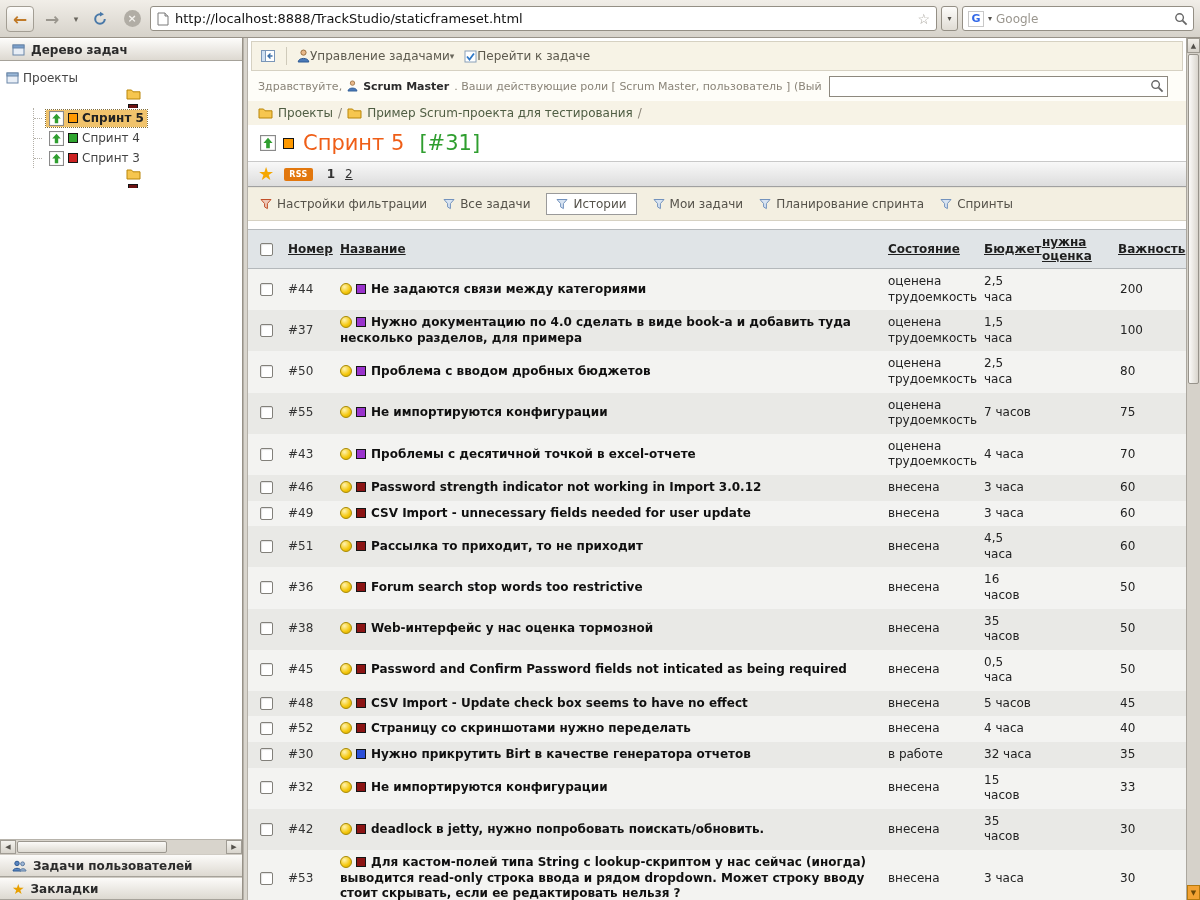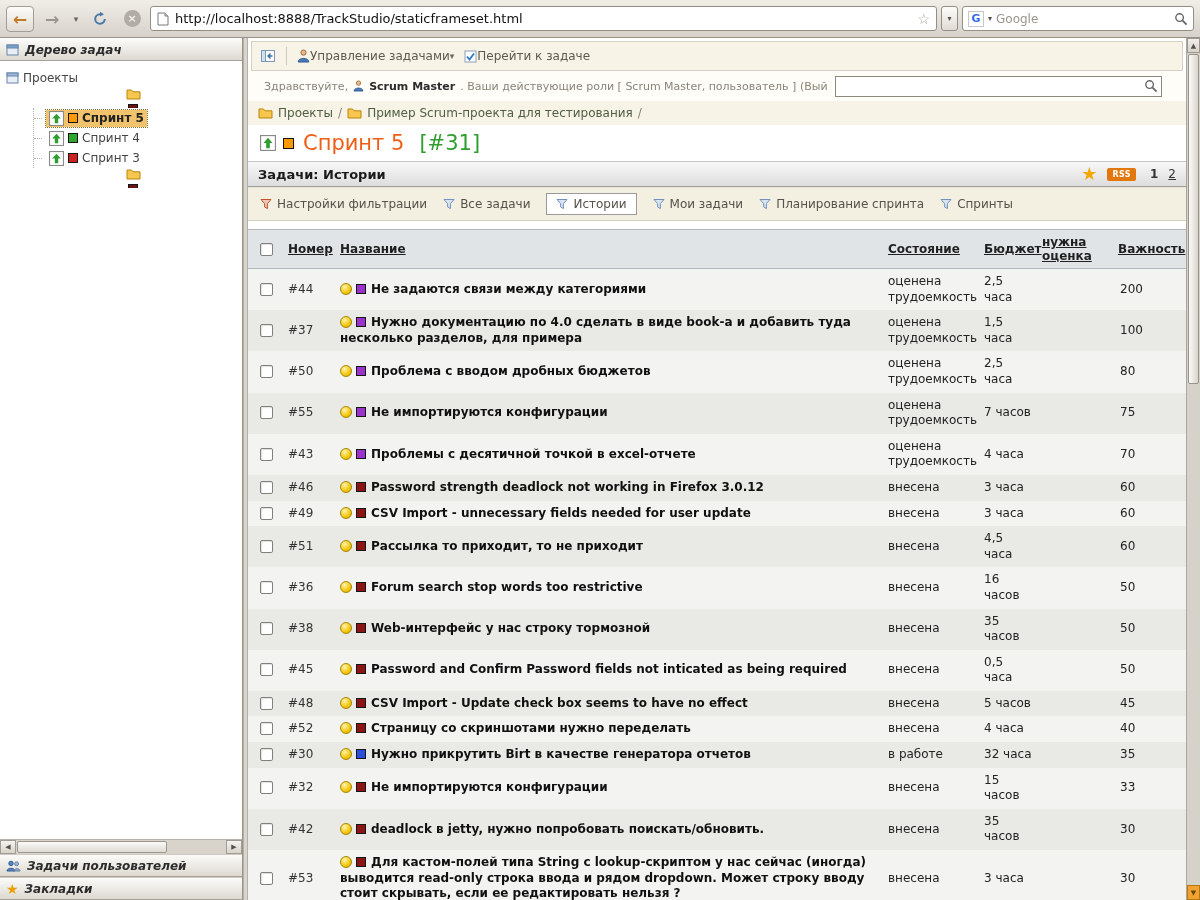--- a/index.html
+++ b/index.html
@@ -24,21 +24,21 @@
 .search-input { flex:1; border:none; outline:none; font:12px "DejaVu Sans",sans-serif; color:#333; min-width:0; }
 .search-input::placeholder { color:#9a968e; }
 .mag svg { display:block; }
 
 
 .frames { display:flex; height:862px; }
 .frame-divider { width:5px; background:#d9d5cd; border-left:1px solid #b5b1a9; border-right:1px solid #b5b1a9; flex:none; }
 
 
 .sidebar { width:243px; flex:none; background:#fff; display:flex; flex-direction:column; border-right:1px solid #989288; }
-.panel-header { flex:0 0 23px; background:linear-gradient(#fcfbf9,#ddd9d1); border-top:1px solid #ffffff; border-bottom:1px solid #a6a29a; display:flex; align-items:center; gap:6px; padding:0 6px; font-weight:bold; font-size:12px; color:#2b2b2b; white-space:nowrap; overflow:hidden;font-style:italic; }
+.panel-header { flex:0 0 23px; background:linear-gradient(#fcfbf9,#ddd9d1); border-top:1px solid #ffffff; border-bottom:1px solid #a6a29a; display:flex; align-items:center; gap:6px; padding:0 12px; font-weight:bold; font-size:12px; color:#2b2b2b; white-space:nowrap; overflow:hidden; }
 .panel-header.bottom { border-top:1px solid #cfcbc3; }
 .tree { flex:1; overflow:hidden; padding:7px 0 0 6px; }
 .tree-row { display:flex; align-items:center; gap:4px; height:20px; white-space:nowrap; color:#444; overflow:hidden; }
 .tree-row.lvl1 { padding-left:18px;flex-direction:column; }
 .tree-children { margin-left:27px; border-left:1px dotted #b4b0a8; }
 .tree-row.sprint .stub { width:8px; border-top:1px dotted #b4b0a8; flex:none; }
 .row-core { display:inline-flex; align-items:center; gap:4px; padding:1px 3px; }
 .tree-row.sprint.selected .row-core { background:#f1c36c; outline:1px dotted #86713a; }
 .tree-row.sprint.selected .tree-label { font-weight:bold; color:#222; }
 .sq { width:10px; height:10px; border:1px solid #151515; display:inline-block; flex:none; }
@@ -55,21 +55,21 @@
 
 
 .main { flex:1; min-width:0; display:flex; flex-direction:column; background:#fff; overflow:hidden; }
 .top-toolbar { flex:0 0 30px; margin:3px 3px 0; border:1px solid #d6d1c2; background:#f7f3e6; display:flex; align-items:center; gap:10px; padding:0 8px; color:#5d5a4e; }
 .collapse-box svg { display:block; }
 .tb-sep { width:1px; height:18px; background:#cfcaba; }
 .tb-item { display:flex; align-items:center; }
 .chev { font-size:9px; color:#6a675c; }
 .person-icon svg, .check-icon svg { display:block; }
 
-.greeting { flex:0 0 30px; display:flex; align-items:center; padding:0 16px; background:#fefdf8; font-size:11px; color:#8a8478; gap:5px; white-space:nowrap; }
+.greeting { flex:0 0 30px; display:flex; align-items:center; padding:0 10px; background:#fefdf8; font-size:11px; color:#8a8478; gap:5px; white-space:nowrap; }
 .greeting .user { font-weight:bold; color:#2b2b2b; }
 .quick-search { flex:1; position:relative; margin:0 8px 0 2px; min-width:120px; }
 .quick-search input { width:100%; height:21px; border:1px solid #8d887e; background:#fff; padding:0 22px 0 4px; font:12px "DejaVu Sans",sans-serif; }
 .quick-search .mag { position:absolute; right:4px; top:3px; }
 
 .breadcrumb { flex:0 0 24px; background:#f7f3e6; display:flex; align-items:center; gap:5px; padding:0 10px; color:#5f5c50; }
 .crumb { color:#4f5d43; }
 .sep { color:#8a8478; }
 
 .page-title { flex:0 0 36px; display:flex; align-items:center; gap:7px; padding:0 12px; background:#fff; }
@@ -346,21 +346,20 @@
             <rect x="0.5" y="0.5" width="13" height="13" fill="#fff" stroke="#8a8a8a"></rect>
             <path d="M7 2.5 L11 7 H8.6 V11.5 H5.4 V7 H3 Z" fill="#2f9e2f"></path>
           </svg>
         </span>
       <span class="sq lg" style="background: rgb(255, 153, 0);"></span>
       <span class="title-name">Спринт 5</span>
       <span class="title-id">[#31]</span>
     </div>
 
     <div class="section-header">
-      <span class="sec-title">Задачи: Истории</span>
       <span class="fav-star">★</span>
       <span class="rss-badge">RSS</span>
       <span class="page-cur">1</span>
       <span class="page-link">2</span>
     </div>
 
     <div class="filter-bar">
         <div class="filter-tab settings">
     <span class="funnel">
             <svg viewBox="0 0 12 12">
@@ -486,21 +485,21 @@
     </td>
     <td class="cell-state">оценена трудоемкость</td>
     <td class="cell-budget">4 часа</td>
     <td class="cell-needs"></td>
     <td class="cell-imp">70</td>
   </tr>
             <tr class="even">
     <td class="cell-check"><span class="checkbox"></span></td>
     <td class="cell-num">#46</td>
     <td class="cell-title">
-      <span class="ball-icon"></span><span class="row-square" style="background: rgb(139, 20, 20);"></span><span class="task-title">Password strength deadlock not working in Firefox 3.0.12</span>
+      <span class="ball-icon"></span><span class="row-square" style="background: rgb(139, 20, 20);"></span><span class="task-title">Password strength indicator not working in Import 3.0.12</span>
     </td>
     <td class="cell-state">внесена</td>
     <td class="cell-budget">3 часа</td>
     <td class="cell-needs"></td>
     <td class="cell-imp">60</td>
   </tr>
             <tr class="odd">
     <td class="cell-check"><span class="checkbox"></span></td>
     <td class="cell-num">#49</td>
     <td class="cell-title">
@@ -530,21 +529,21 @@
     </td>
     <td class="cell-state">внесена</td>
     <td class="cell-budget">16 часов</td>
     <td class="cell-needs"></td>
     <td class="cell-imp">50</td>
   </tr>
             <tr class="even">
     <td class="cell-check"><span class="checkbox"></span></td>
     <td class="cell-num">#38</td>
     <td class="cell-title">
-      <span class="ball-icon"></span><span class="row-square" style="background: rgb(139, 20, 20);"></span><span class="task-title">Web-интерфейс у нас строку тормозной</span>
+      <span class="ball-icon"></span><span class="row-square" style="background: rgb(139, 20, 20);"></span><span class="task-title">Web-интерфейс у нас оценка тормозной</span>
     </td>
     <td class="cell-state">внесена</td>
     <td class="cell-budget">35 часов</td>
     <td class="cell-needs"></td>
     <td class="cell-imp">50</td>
   </tr>
             <tr class="odd">
     <td class="cell-check"><span class="checkbox"></span></td>
     <td class="cell-num">#45</td>
     <td class="cell-title">

